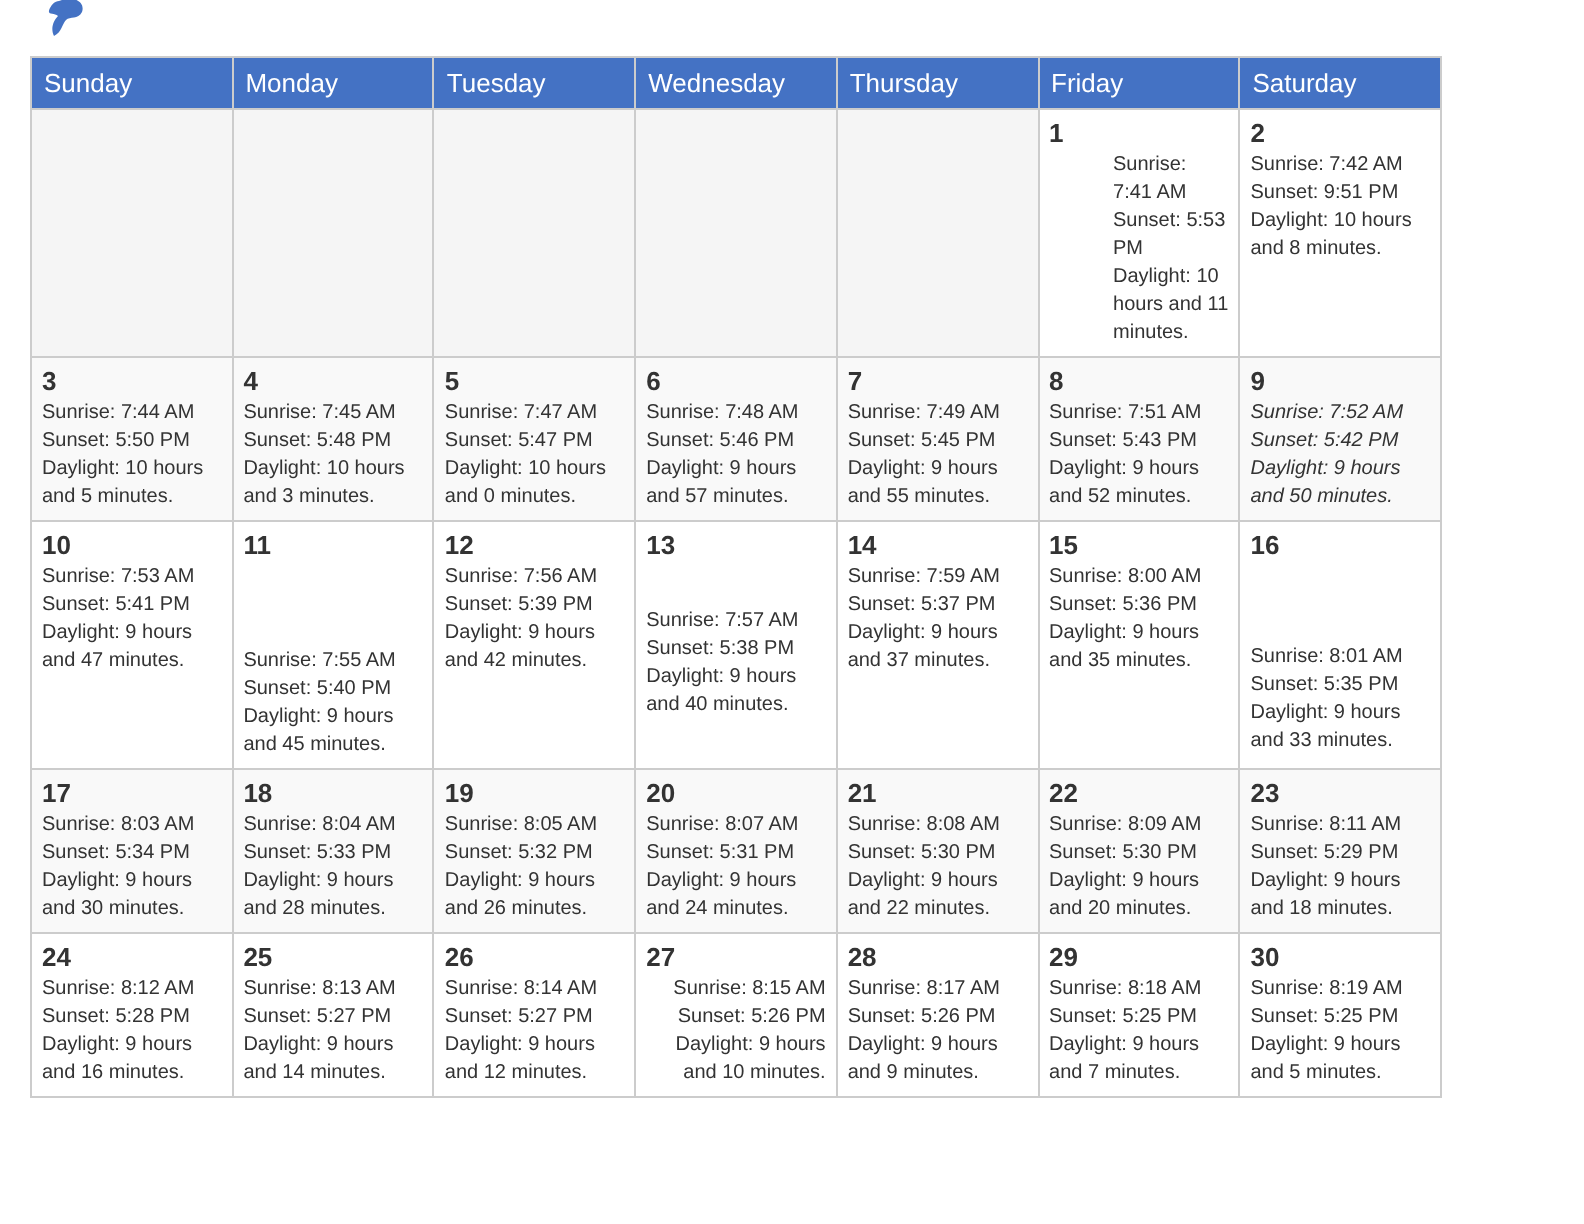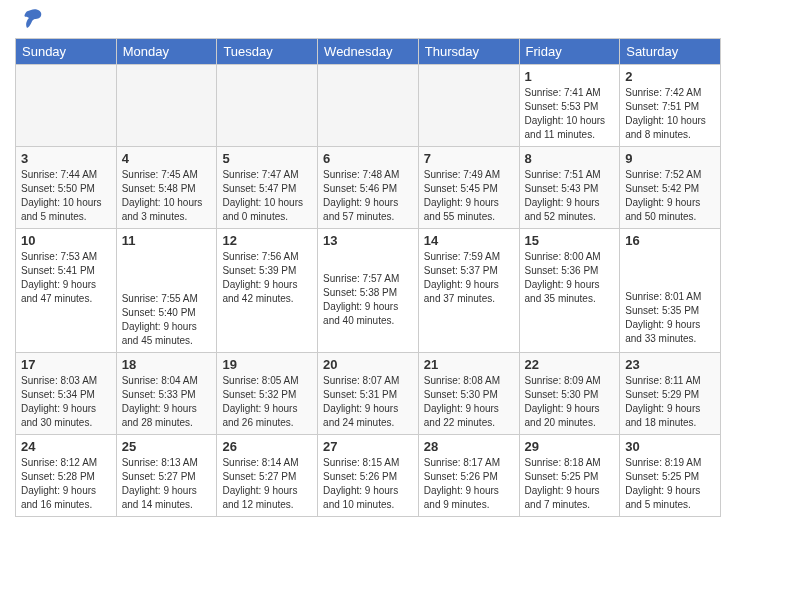--- a/index.html
+++ b/index.html
@@ -1,18 +1,18 @@
 <!DOCTYPE html>
 <html><head>
   <meta charset="utf-8">
   <style>
     * { box-sizing: border-box; margin: 0; padding: 0; }
     body { font-family: Arial, sans-serif; background: #fff; width: 792px; min-height: 612px; }
     
-    .page { width: 736px; padding: 10px 15px; }
+    .page { width: 736px; padding: 0 15px; }
     
     .header { display: flex; justify-content: space-between; align-items: flex-start; margin-bottom: 8px; }
     
     .logo { display: flex; align-items: center; }
     .logo-text-general { font-size: 18px; font-weight: bold; color: #333; }
     .logo-text-blue { font-size: 18px; font-weight: bold; color: #4472c4; }
     
     .title-block { text-align: right; }
     .month-title { font-size: 36px; font-weight: normal; color: #333; line-height: 1.1; }
     .location-title { font-size: 16px; color: #555; }
@@ -67,28 +67,28 @@
     </thead>
     <tbody id="calendar-body">
     <tr>
           <td class="empty"></td>
           <td class="empty"></td>
           <td class="empty"></td>
           <td class="empty"></td>
           <td class="empty"></td>
           <td>
             <span class="day-number">1</span>
-            <div class="day-info" style="white-space: pre-line;">Sunrise: 7:41 AM
+            <div class="day-info" style="white-space: pre-line; margin-left: 32px;">Sunrise: 7:41 AM
 Sunset: 5:53 PM
 Daylight: 10 hours and 11 minutes.</div>
           </td>
           <td>
             <span class="day-number">2</span>
             <div class="day-info" style="white-space: pre-line;">Sunrise: 7:42 AM
-Sunset: 7:51 PM
+Sunset: 9:51 PM
 Daylight: 10 hours and 8 minutes.</div>
           </td>
         </tr>
         <tr>
           <td>
             <span class="day-number">3</span>
             <div class="day-info" style="white-space: pre-line;">Sunrise: 7:44 AM
 Sunset: 5:50 PM
 Daylight: 10 hours and 5 minutes.</div>
           </td>
@@ -117,21 +117,21 @@
 Daylight: 9 hours and 55 minutes.</div>
           </td>
           <td>
             <span class="day-number">8</span>
             <div class="day-info" style="white-space: pre-line;">Sunrise: 7:51 AM
 Sunset: 5:43 PM
 Daylight: 9 hours and 52 minutes.</div>
           </td>
           <td>
             <span class="day-number">9</span>
-            <div class="day-info" style="white-space: pre-line;">Sunrise: 7:52 AM
+            <div class="day-info" style="white-space: pre-line; font-style: italic;">Sunrise: 7:52 AM
 Sunset: 5:42 PM
 Daylight: 9 hours and 50 minutes.</div>
           </td>
         </tr>
         <tr>
           <td>
             <span class="day-number">10</span>
             <div class="day-info" style="white-space: pre-line;">Sunrise: 7:53 AM
 Sunset: 5:41 PM
 Daylight: 9 hours and 47 minutes.</div>
@@ -231,21 +231,21 @@
 Daylight: 9 hours and 14 minutes.</div>
           </td>
           <td>
             <span class="day-number">26</span>
             <div class="day-info" style="white-space: pre-line;">Sunrise: 8:14 AM
 Sunset: 5:27 PM
 Daylight: 9 hours and 12 minutes.</div>
           </td>
           <td>
             <span class="day-number">27</span>
-            <div class="day-info" style="white-space: pre-line;">Sunrise: 8:15 AM
+            <div class="day-info" style="white-space: pre-line; text-align: right;">Sunrise: 8:15 AM
 Sunset: 5:26 PM
 Daylight: 9 hours and 10 minutes.</div>
           </td>
           <td>
             <span class="day-number">28</span>
             <div class="day-info" style="white-space: pre-line;">Sunrise: 8:17 AM
 Sunset: 5:26 PM
 Daylight: 9 hours and 9 minutes.</div>
           </td>
           <td>

